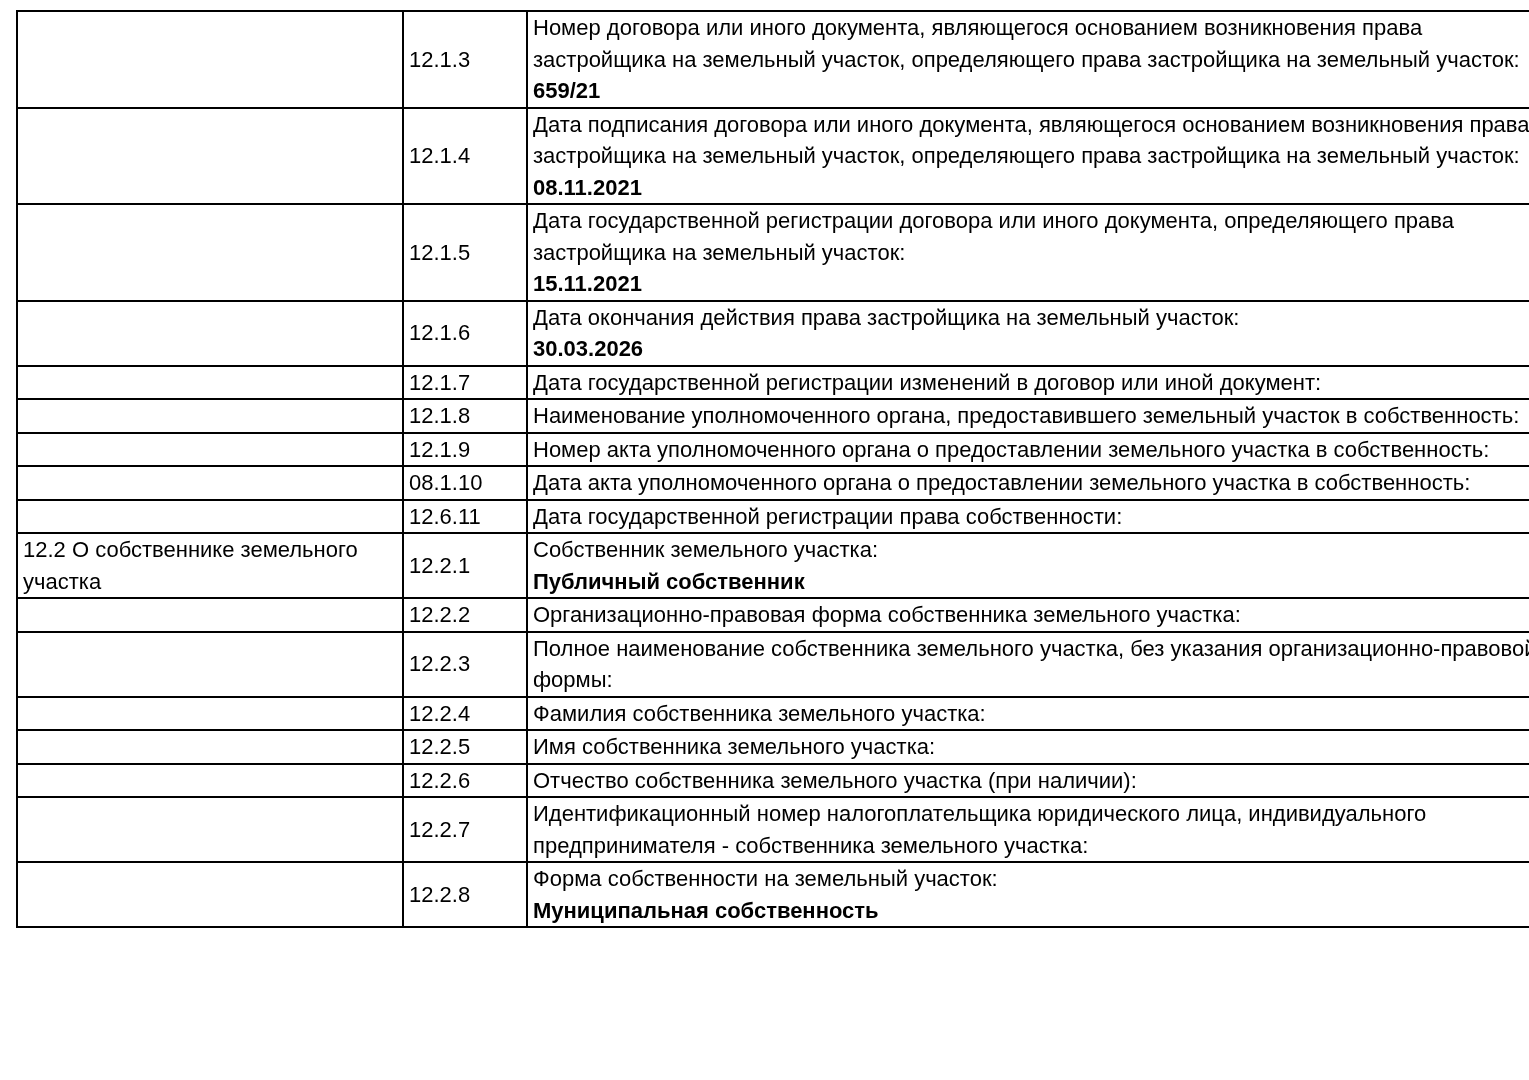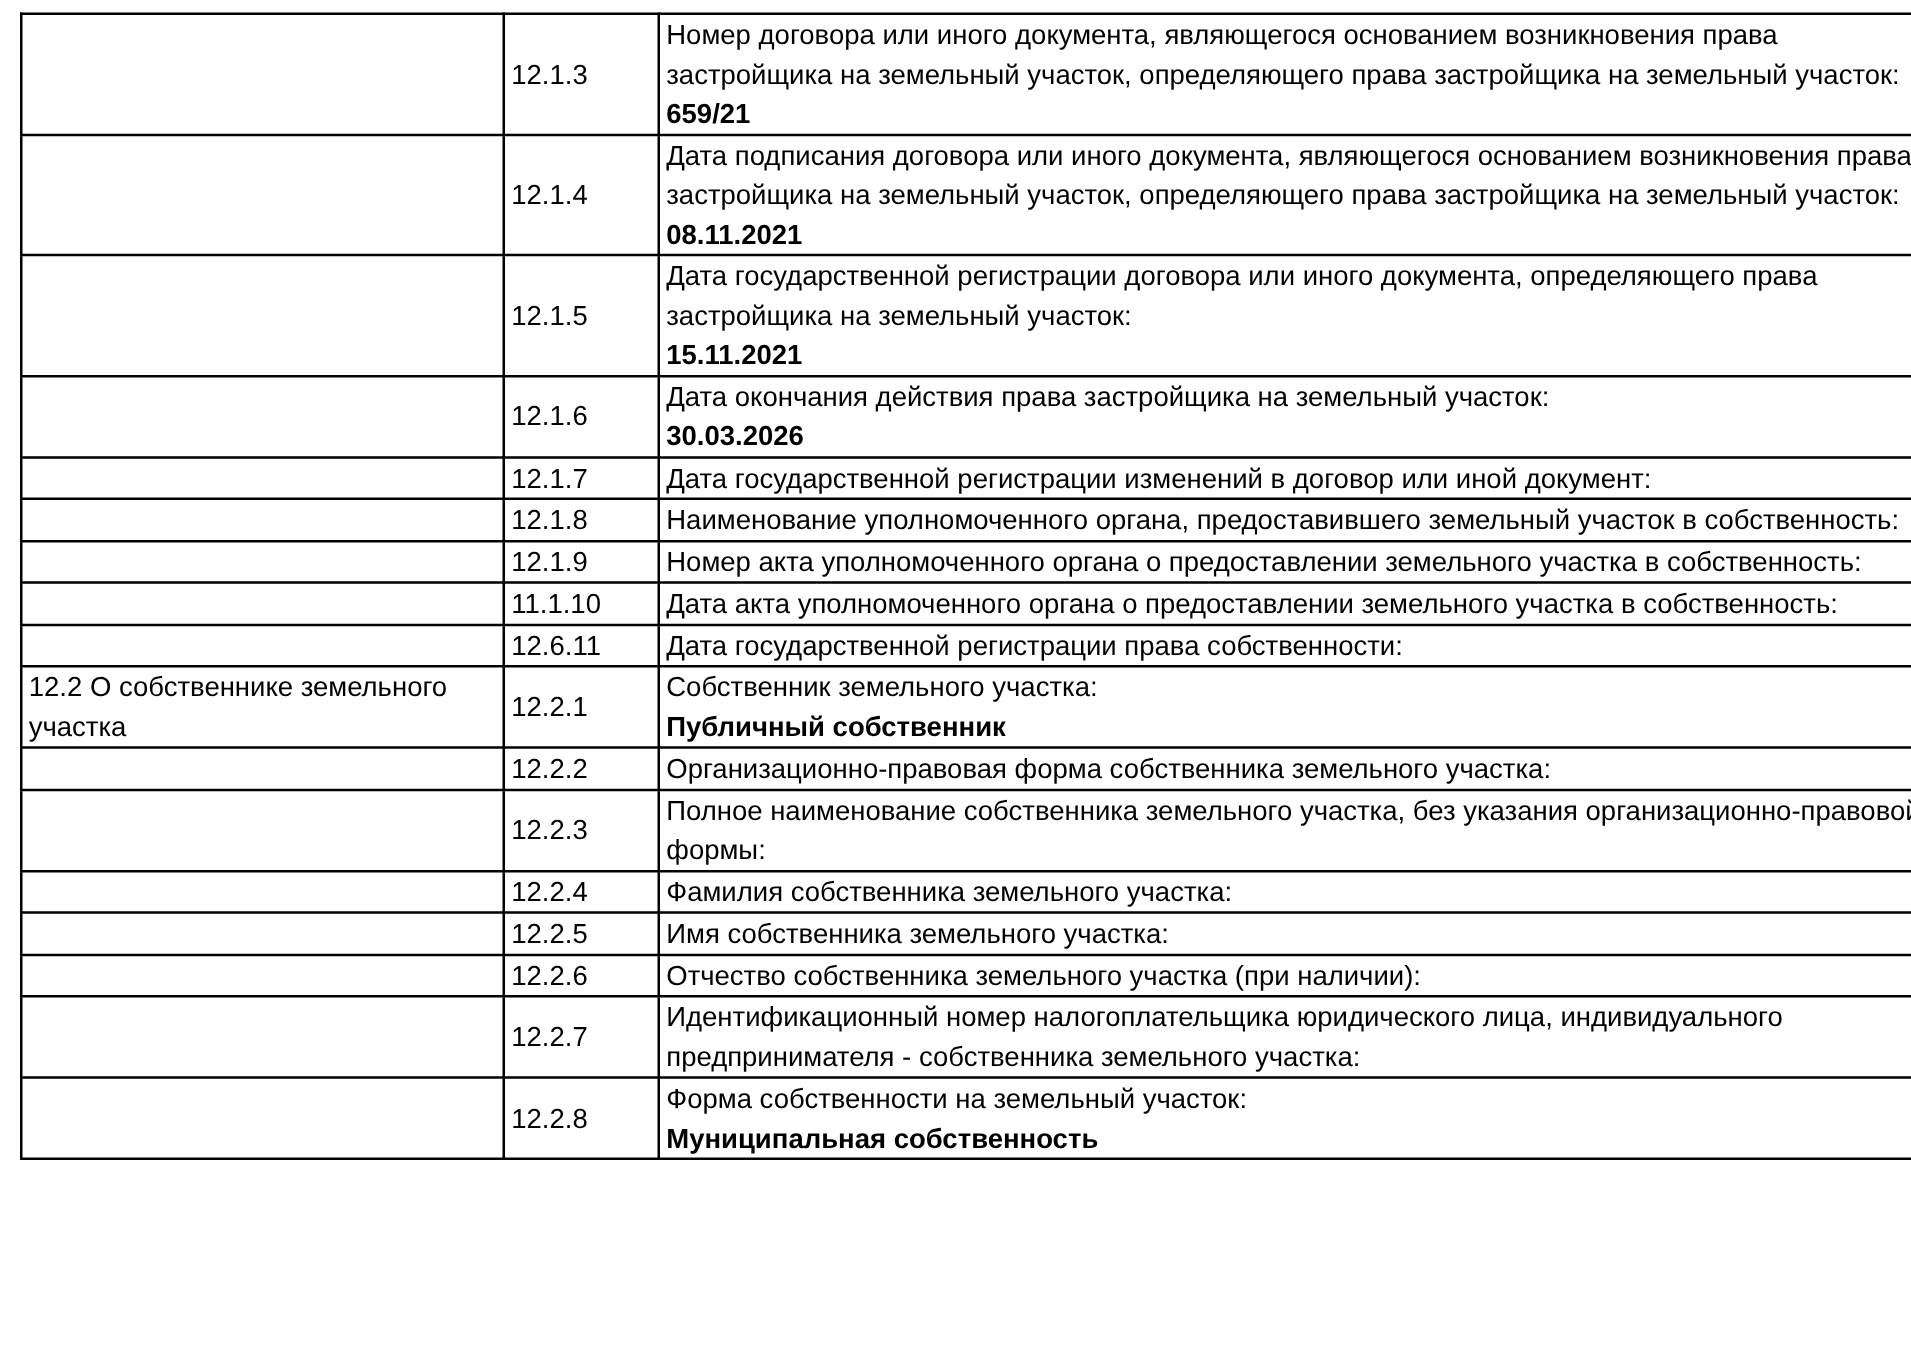--- a/index.html
+++ b/index.html
@@ -128,21 +128,21 @@
       <div class="field-label">Номер акта уполномоченного органа о предоставлении земельного участка в собственность:</div>
 
     </td>
   </tr>
 
   <tr>
     <td class="c1">
       <span class="section-label"></span>
     </td>
     <td class="c2">
-      <span class="item-code">11.1.10</span>
+      <span class="item-code">08.1.10</span>
     </td>
     <td class="c3">
       <div class="field-label">Дата акта уполномоченного органа о предоставлении земельного участка в собственность:</div>
 
     </td>
   </tr>
 
   <tr>
     <td class="c1">
       <span class="section-label"></span>

